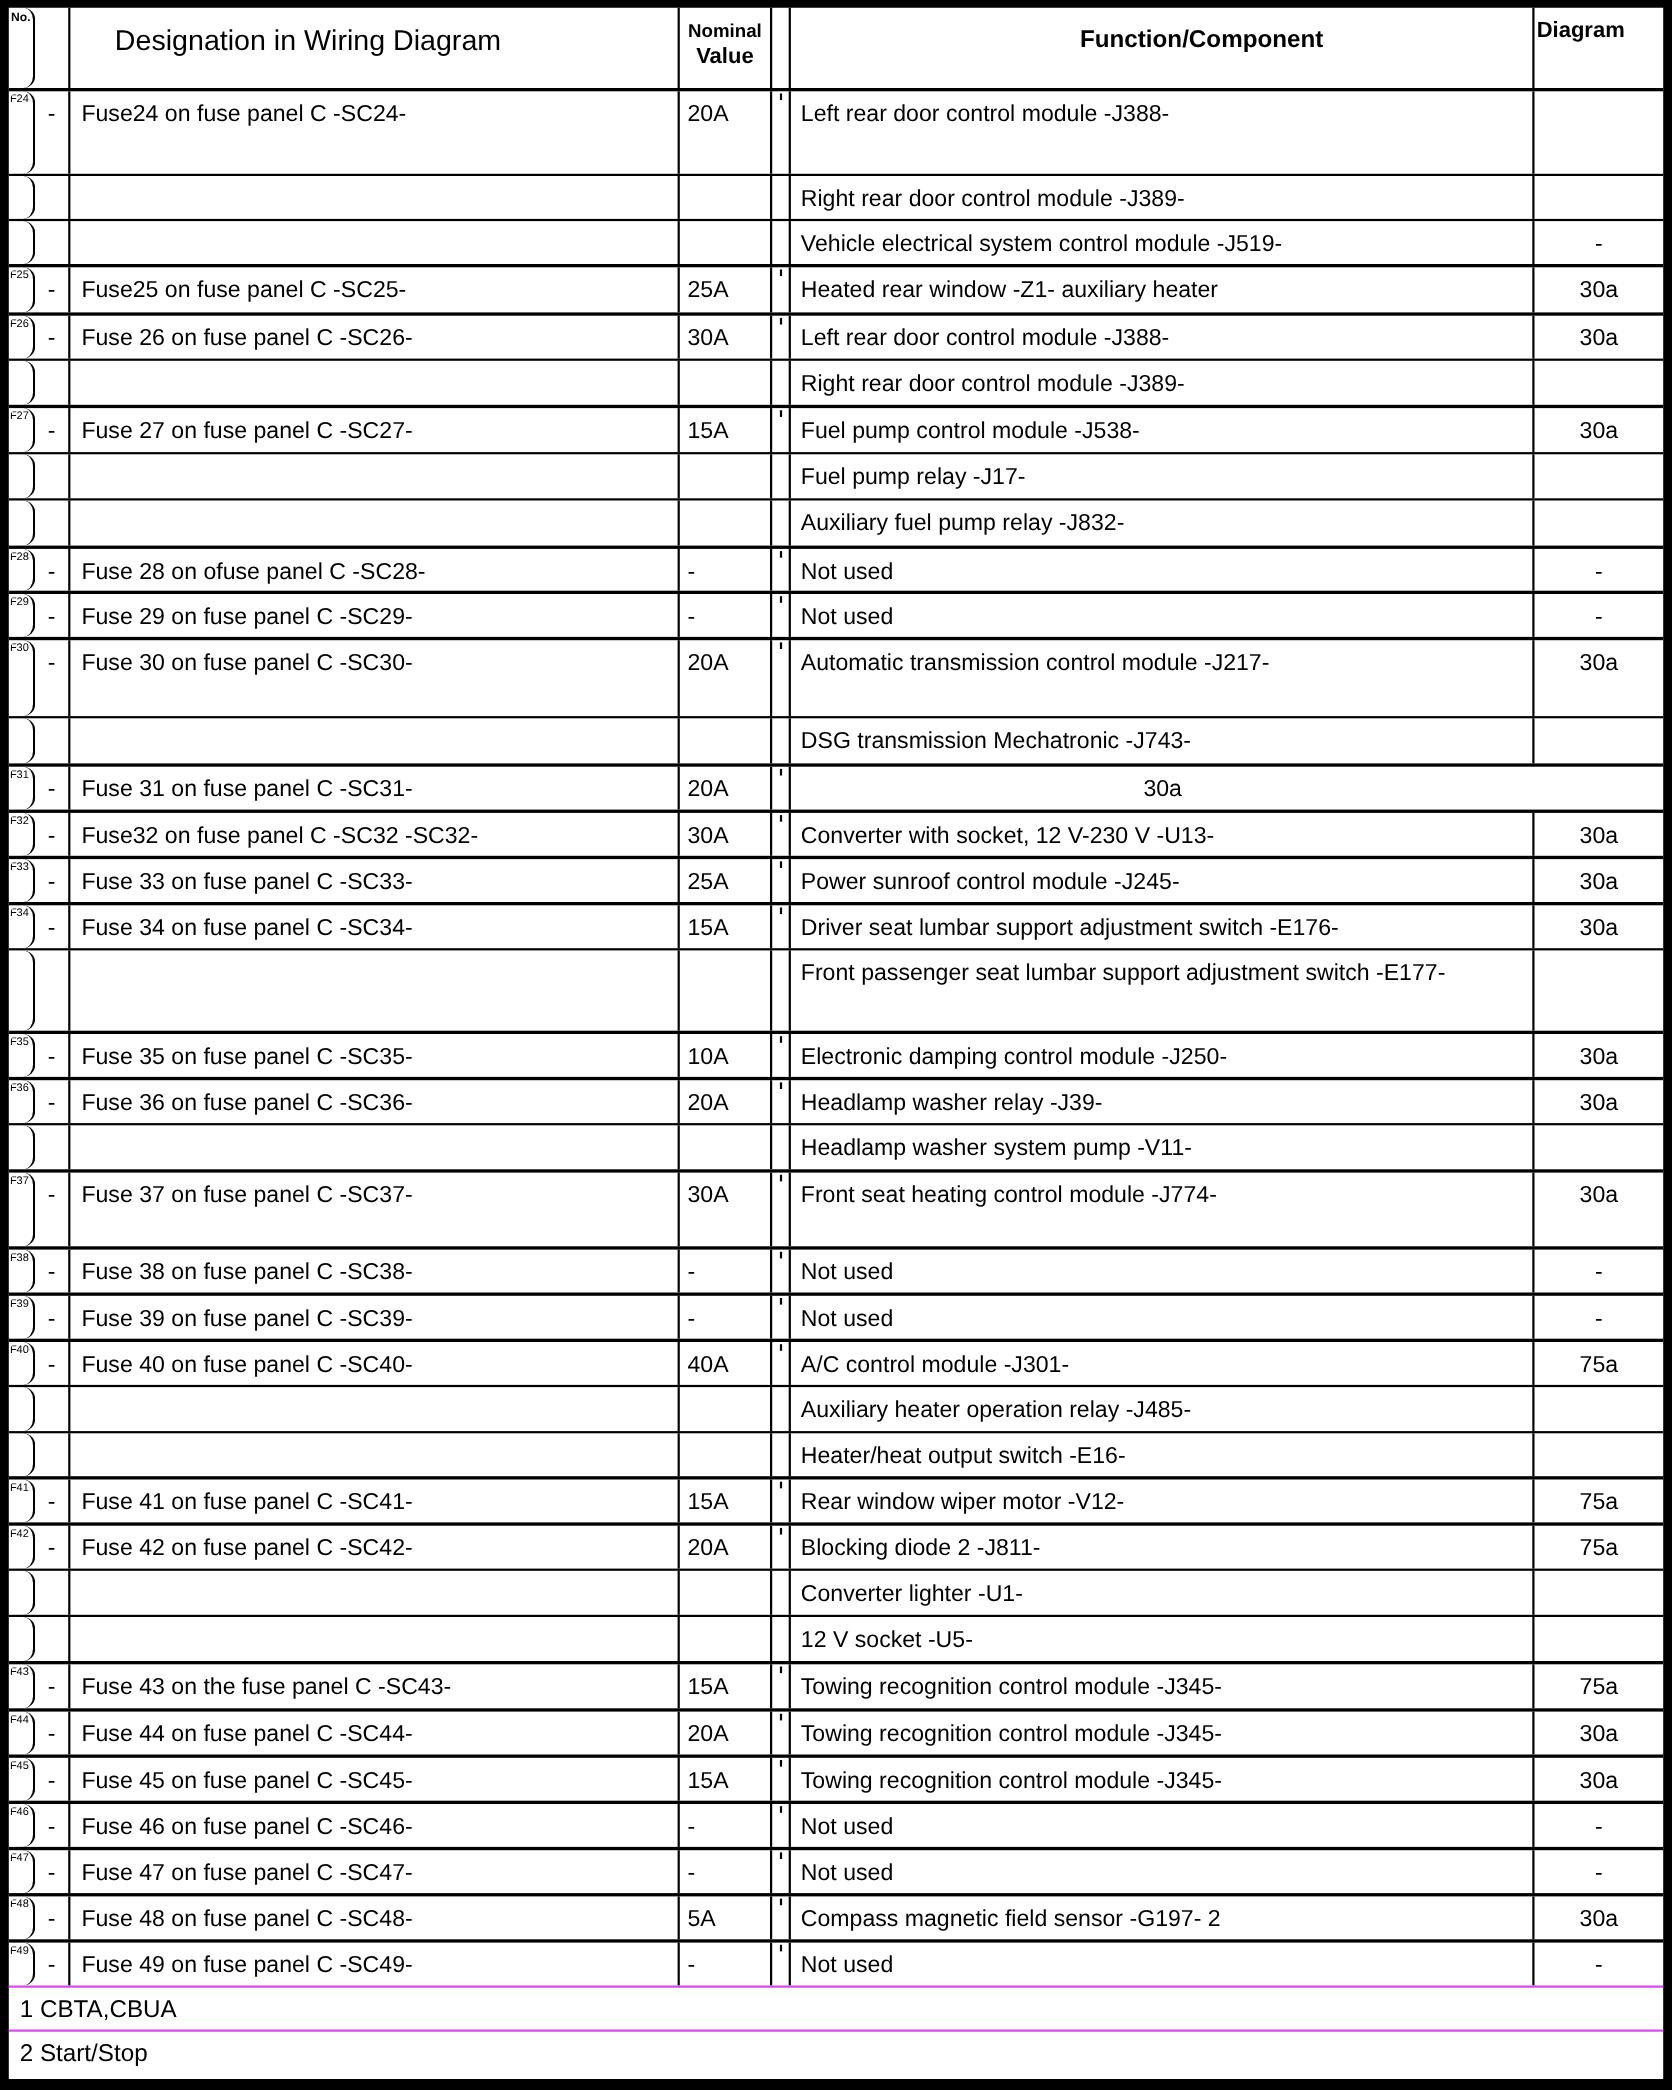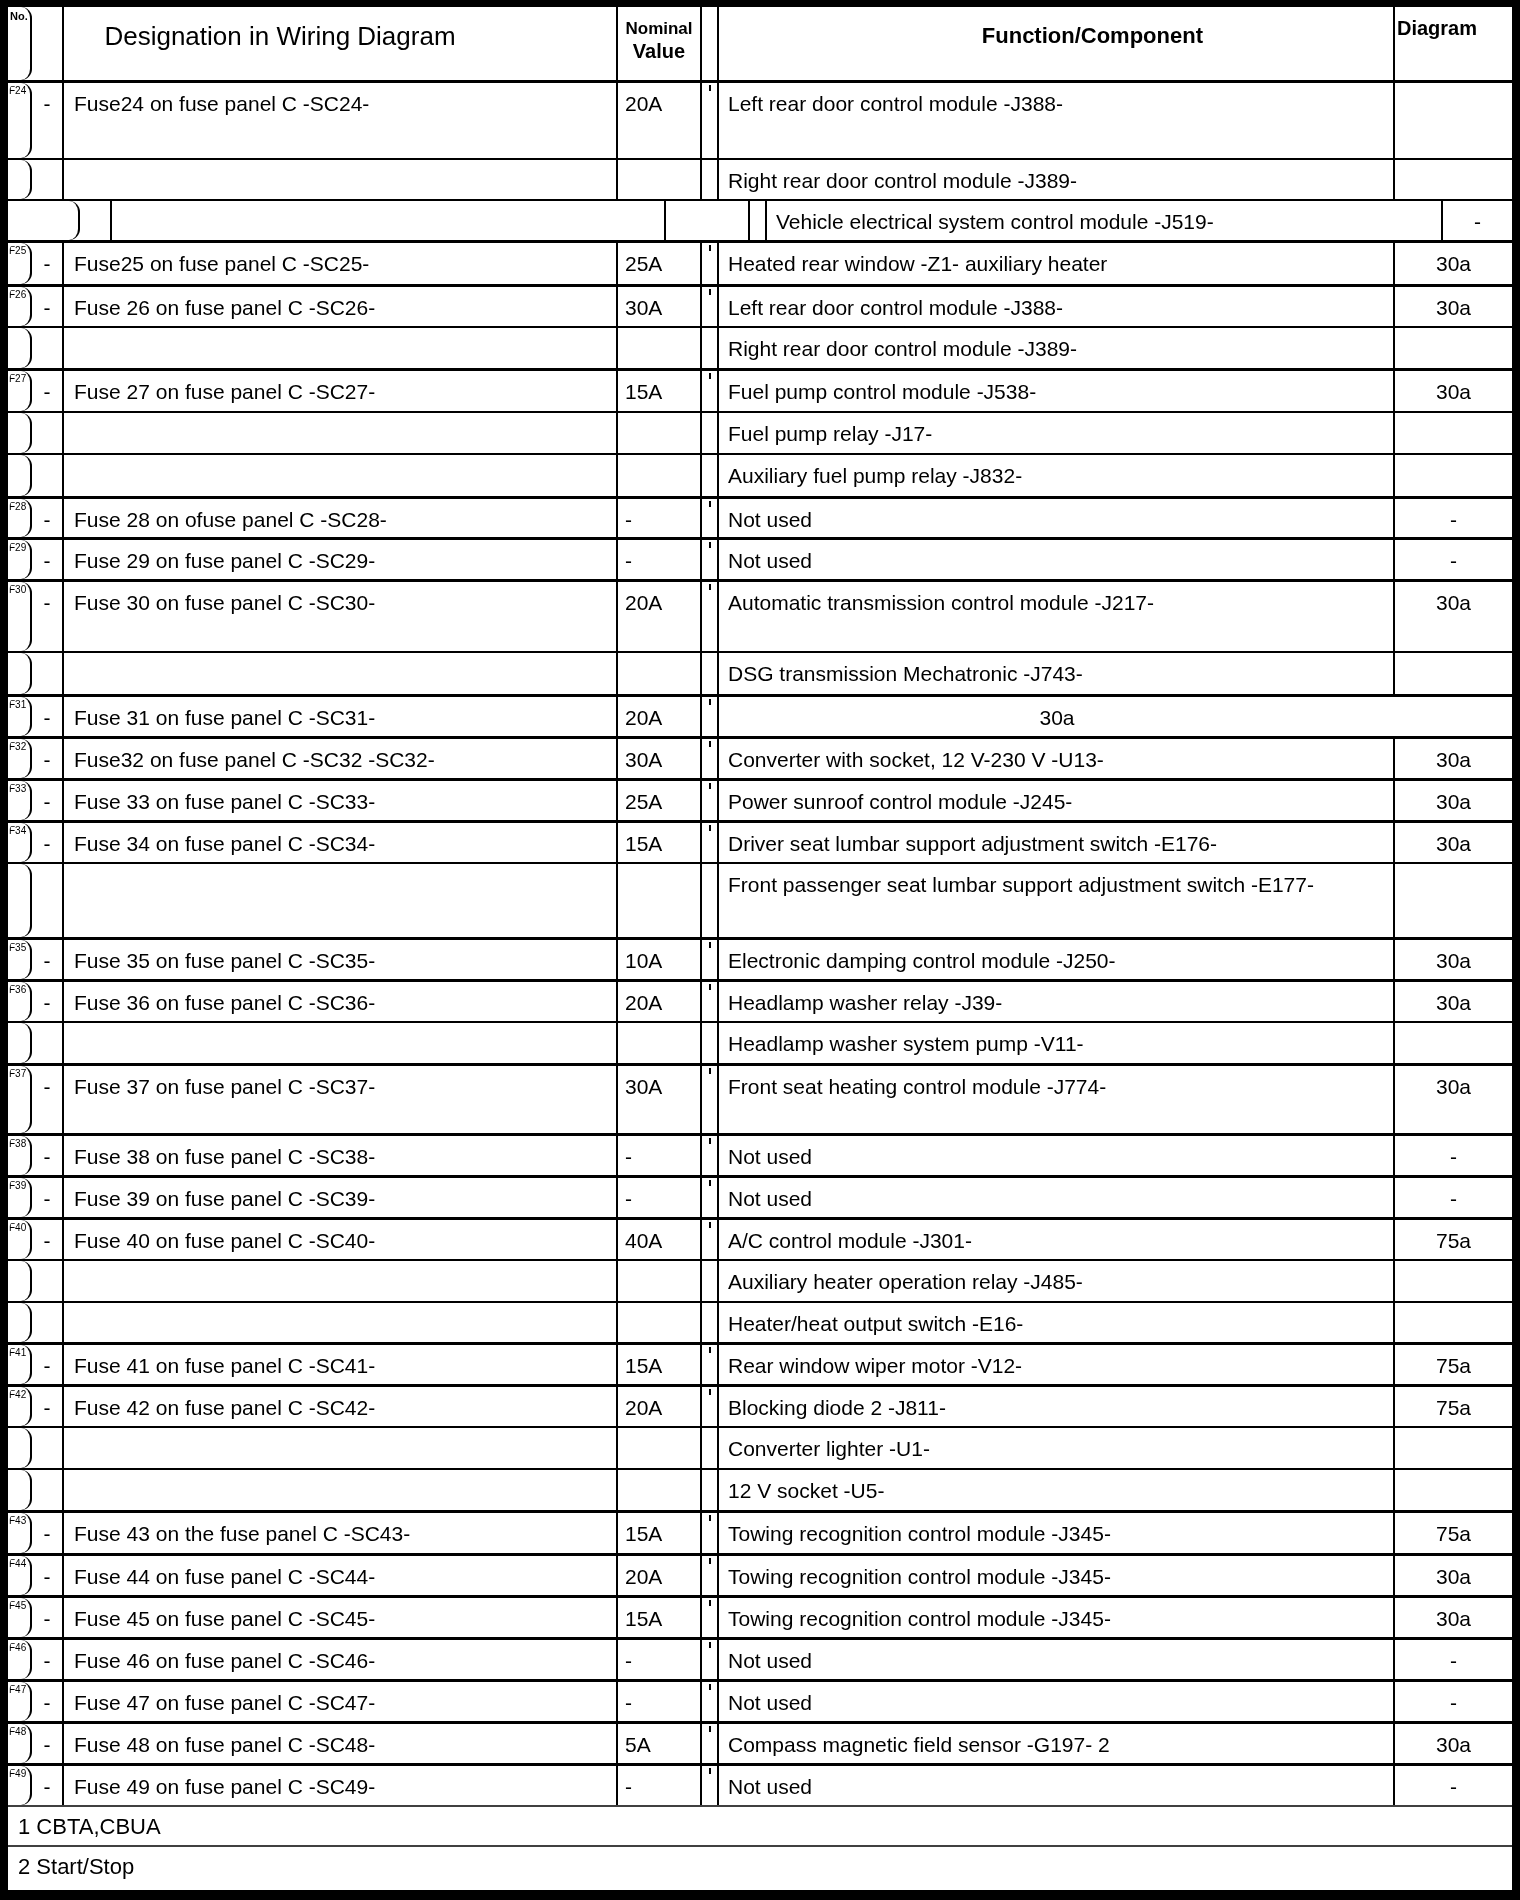--- a/index.html
+++ b/index.html
@@ -29,21 +29,21 @@
   .h-no{font-size:11px;line-height:12px;font-weight:bold;padding:3px 0 0 2px;}
   .h-des{font-weight:normal;font-size:26px;text-align:center;padding:16px 130px 12px 10px;}
   .h-nom{font-weight:bold;text-align:center;padding:12px 0 0 0;}
   .h-nom .nom1{display:block;font-size:17px;line-height:20px;}
   .h-nom .nom2{display:block;font-size:20px;line-height:24px;}
   .h-fn{font-weight:bold;font-size:22px;text-align:right;padding:16px 190px 0 9px;}
   .h-term{font-weight:bold;font-size:20px;text-align:left;padding:8px 0 0 2px;}
   
   .sp-dot{display:block;width:2px;height:6px;background:#000;margin:2px auto 0;}
   
-  .footnote{box-sizing:border-box;border-top:2px solid #404040;font-size:22px;
+  .footnote{box-sizing:border-box;border-top:2px solid #d946ef;font-size:22px;
             line-height:26px;padding:7px 0 0 10px;flex:0 0 auto;}
   .fn1{height:40px;}
   .fn2{flex:1 1 auto;}
 </style>
 </head>
 <body>
 
 <div class="page">
   <div class="table">
 
@@ -74,21 +74,21 @@
         </div>
         <div class="row" style="height: 41px;">
           <div class="cell c-no"></div>
           <div class="cell c-dash"></div>
           <div class="cell c-des"></div>
           <div class="cell c-nom"></div>
           <div class="cell c-sp"></div>
           <div class="cell c-fn">Right rear door control module -J389-</div>
           <div class="cell c-term"></div>
         </div>
-        <div class="row" style="height: 41px; padding-left: 48px;">
+        <div class="row" style="height: 41px;">
           <div class="cell c-no"></div>
           <div class="cell c-dash"></div>
           <div class="cell c-des"></div>
           <div class="cell c-nom"></div>
           <div class="cell c-sp"></div>
           <div class="cell c-fn">Vehicle electrical system control module -J519-</div>
           <div class="cell c-term">-</div>
         </div>
         <div class="row start" style="height: 44px;">
           <div class="cell c-no">F25</div>

